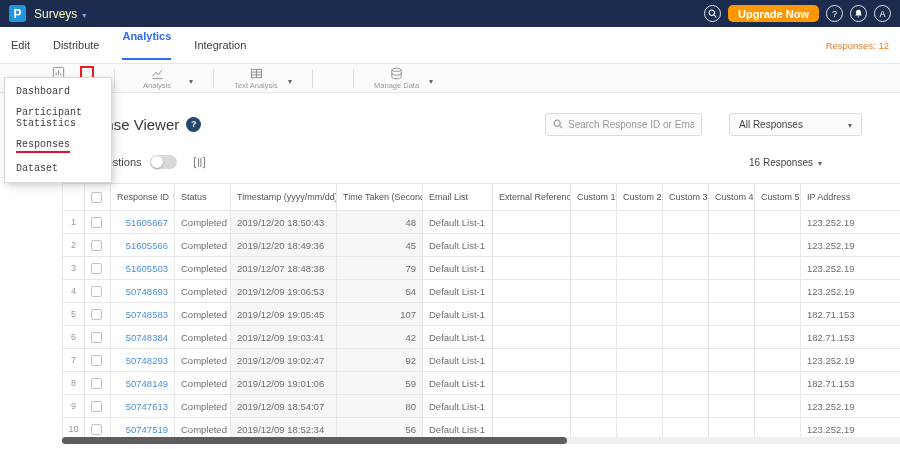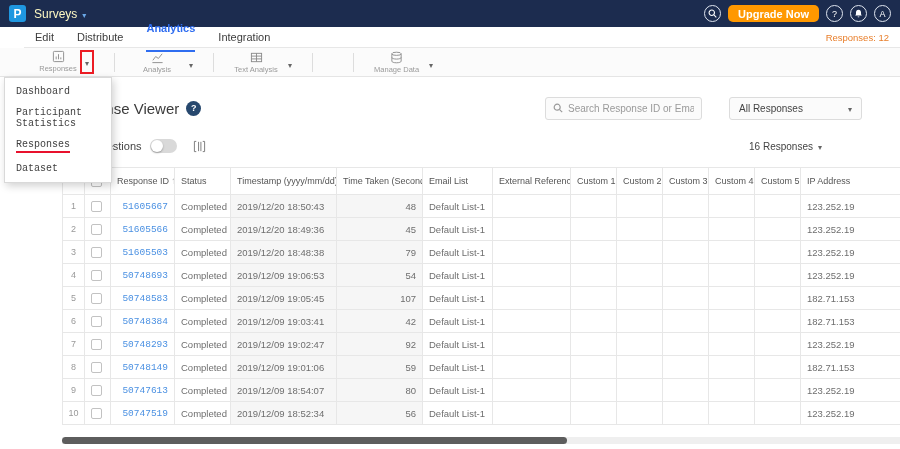--- a/index.html
+++ b/index.html
@@ -13,21 +13,21 @@
   .product .caret::after { color:#6aa9e8; font-size:8px; }
   .breadcrumb { margin-left:26px; font-size:12px; display:flex; align-items:center; gap:7px; }
   .crumb-parent { color:#7b8fae; cursor:pointer; }
   .crumb-sep { color:#7b8fae; }
   .crumb-current { color:#f2f4f8; }
   .topbar-right { margin-left:auto; display:flex; align-items:center; gap:7px; }
   .circle-btn { width:17px; height:17px; border:1px solid #dfe5ef; border-radius:50%; color:#fff; font-size:9px; display:flex; align-items:center; justify-content:center; cursor:pointer; background:transparent; }
   .upgrade { background:#ff9800; color:#fff; font-size:11px; font-weight:bold; height:17px; padding:0 10px; border-radius:5px; display:flex; align-items:center; border:none; cursor:pointer; font-family:inherit; }
 
   
-  .navbar { height:21px; background:#fff; border-bottom:1px solid #e7e7e7; display:flex; align-items:center; padding:0 11px; gap:23px;margin-left:24px; }
+  .navbar { height:37px; background:#fff; border-bottom:1px solid #e7e7e7; display:flex; align-items:center; padding:0 11px; gap:23px; }
   .nav-tab { font-size:11px; color:#3c3c3c; cursor:pointer; }
   .nav-tab.active { color:#2f6df0; font-weight:bold; border-bottom:2px solid #2f6df0; padding-bottom:16px; }
   .nav-right { margin-left:auto; font-size:9.5px; color:#e87e2a; }
 
   
   .toolbar { height:29px; background:#fbfbfb; border-bottom:1px solid #e5e5e5; display:flex; align-items:center; padding-left:36px; }
   .tool-group { display:flex; align-items:flex-start; }
   .tool-item { display:flex; flex-direction:column; align-items:center; cursor:pointer; min-width:44px; }
   .tool-icon { height:13px; display:flex; align-items:center; }
   .tool-label { font-size:7.5px; color:#9a9a9a; margin-top:1px; white-space:nowrap; }
@@ -63,21 +63,21 @@
   .table-wrap { margin:10px 16px 0 62px; width:838px; overflow:hidden; }
   table { border-collapse:collapse; table-layout:fixed; width:878px; }
   th, td { border:1px solid #e7e7e7; padding:0 6px; overflow:hidden; white-space:nowrap; text-align:left; }
   th { height:27px; color:#555; font-size:9px; font-weight:normal; background:#fff; }
   td { height:23px; font-size:9.5px; color:#6e6e6e; }
   .sort { margin-left:3px; cursor:pointer; }
   .sort::after { content:"⇅"; font-size:8px; color:#b3b3b3; }
   .shaded { background:#f6f6f6; }
   .c-num { color:#999; text-align:center; padding:0 2px; font-size:9px; }
   .checkbox { display:inline-block; width:11px; height:11px; border:1px solid #c2c2c2; border-radius:2px; background:#fff; vertical-align:middle; cursor:pointer; }
-  .id-wrap { display:flex; justify-content:flex-end; gap:20px;font-family:Liberation Mono, monospace; }
+  .id-wrap { display:flex; justify-content:flex-end; gap:20px; }
   .flag { color:#e03c31; font-size:9px; visibility:hidden; margin-right:auto; }
   .flag::before { content:"⚑"; }
   .flag.show { visibility:visible; }
   .id-link { color:#4a90e2; text-decoration:none; cursor:pointer; }
   .c-time { text-align:right; }
 
   
   .hscrollbar { position:absolute; left:62px; top:437px; width:838px; height:7px; background:#efefef; z-index:15; }
   .hscroll-thumb { width:505px; height:7px; background:#5d5d5d; border-radius:4px; cursor:pointer; }
 </style>
@@ -307,21 +307,21 @@
   <tr>
     <td class="c-num">3</td>
     <td><span class="checkbox"></span></td>
     <td>
       <span class="id-wrap">
         <span class="flag show"></span>
         <a class="id-link">51605503</a>
       </span>
     </td>
     <td>Completed</td>
-    <td class="shaded">2019/12/20 18:48:38</td>
+    <td class="shaded">2019/12/07 18:48:38</td>
     <td class="shaded c-time">79</td>
     <td>Default List-1</td>
     <td></td>
     <td></td>
     <td></td>
     <td></td>
     <td></td>
     <td></td>
     <td>123.252.19</td>
   </tr>

